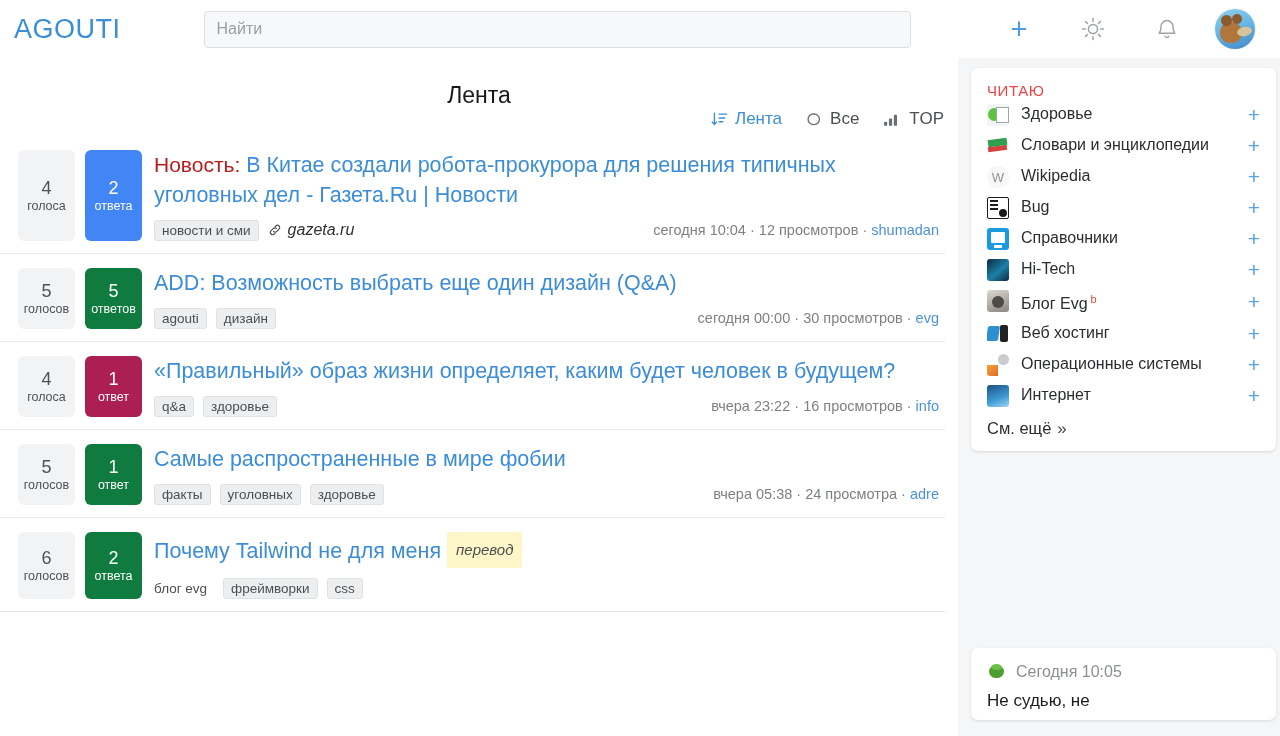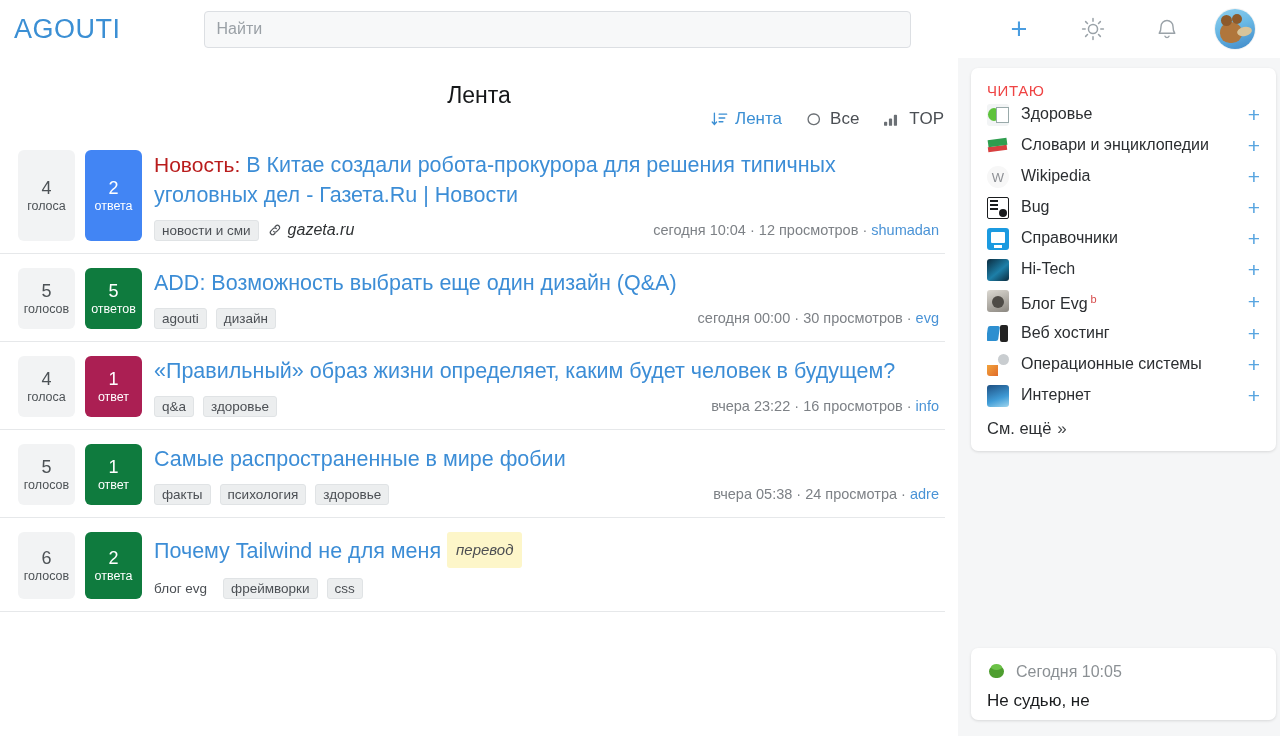--- a/index.html
+++ b/index.html
@@ -477,21 +477,21 @@
             </div>
             <div class="badge answers" style="background: rgb(15, 123, 62);">
               <span class="num">1</span>
               <span class="lbl">ответ</span>
             </div>
           </div>
           <div class="post-body">
             <div class="post-title"><span>Самые распространенные в мире фобии</span></div>
             <div class="post-meta">
               <span class="tag">факты</span>
-              <span class="tag">психология</span>
+              <span class="tag">уголовных</span>
               <span class="tag">здоровье</span>
               <div class="meta-right"><span>вчера 05:38</span><span> · </span><span>24 просмотра</span><span> · </span><span class="author">adre</span></div>
             </div>
           </div>
         </div>
         <div class="post">
           <div class="counters">
             <div class="badge votes">
               <span class="num">6</span>
               <span class="lbl">голосов</span>

